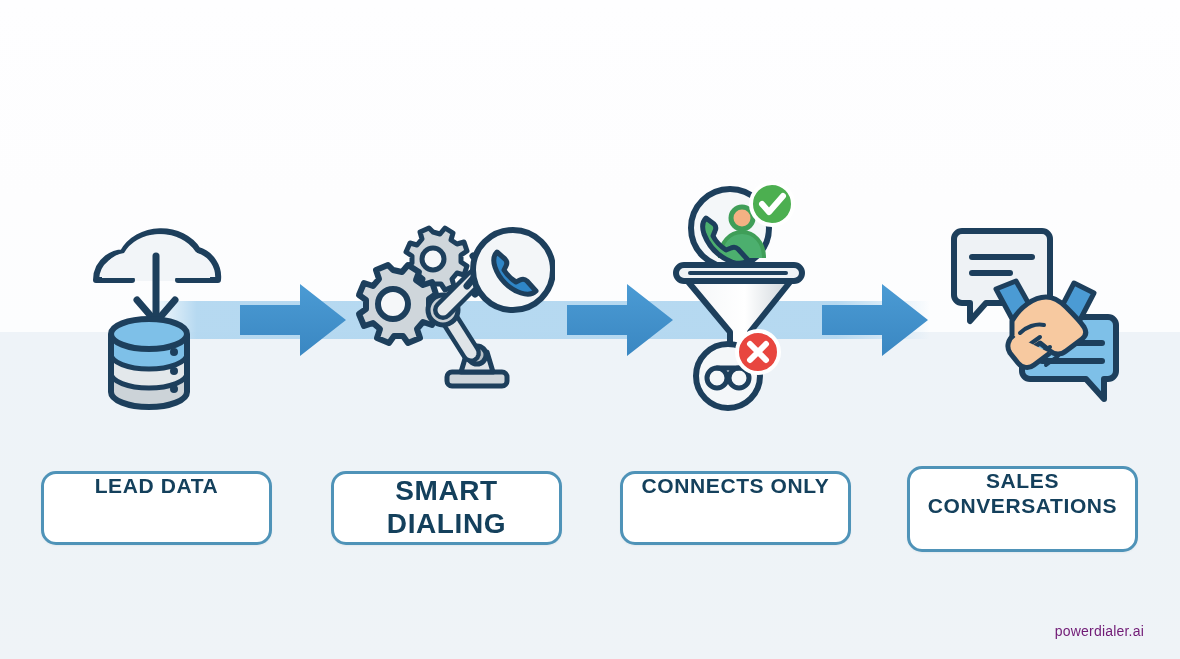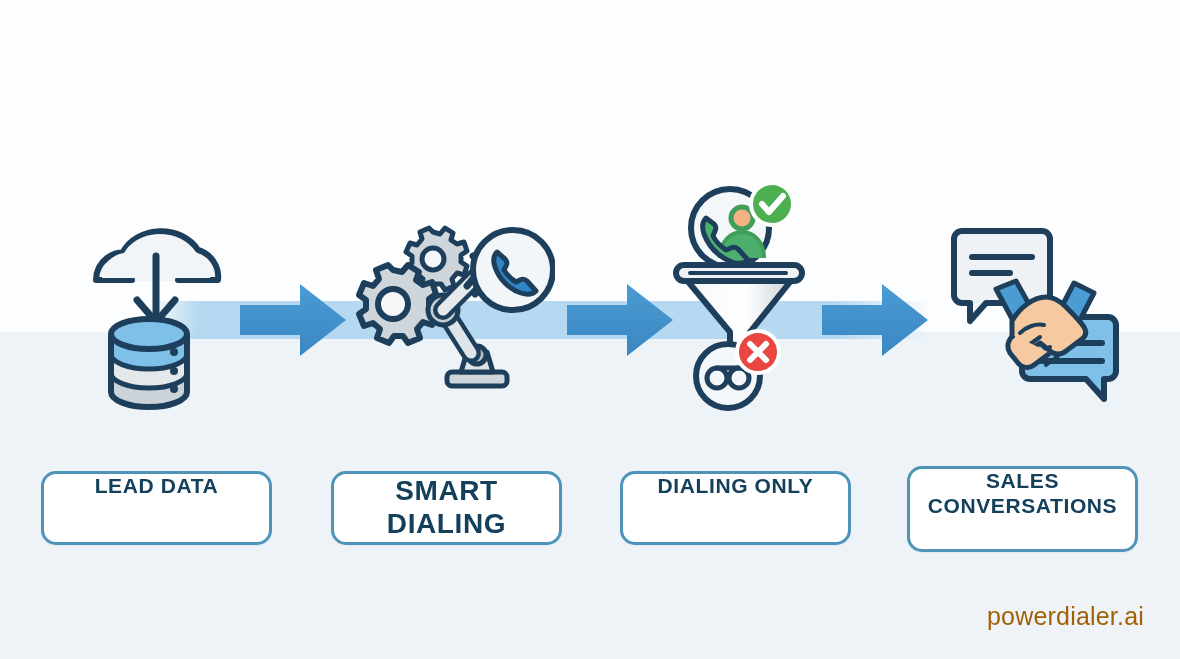--- a/index.html
+++ b/index.html
@@ -86,23 +86,23 @@
 
   .lb1 { left: 41px;  top: 430px; width: 231px; height: 74px; font-size: 21px; }
   .lb2 { left: 331px; top: 430px; width: 231px; height: 74px; font-size: 28px; }
   .lb3 { left: 620px; top: 430px; width: 231px; height: 74px; font-size: 21px; }
   .lb4 { left: 907px; top: 425px; width: 231px; height: 86px; font-size: 21px; }
 
   
   .watermark {
     position: absolute;
     right: 36px;
-    bottom: 28px;
-    font-size: 25px;
-    color: #a16207;
+    bottom: 20px;
+    font-size: 14px;
+    color: #701a75;
     letter-spacing: 0.2px;
   }
 </style>
 </head>
 <body>
 
 <div id="stage">
 
   <div class="bg-top"></div>
   <div class="bg-bottom"></div>
@@ -291,21 +291,21 @@
     </svg>
   </div>
 
   <div class="label-box lb1">
     <span class="txt">LEAD DATA</span>
   </div>
   <div class="label-box lb2">
     <span class="txt">SMART DIALING</span>
   </div>
   <div class="label-box lb3">
-    <span class="txt">DIALING ONLY</span>
+    <span class="txt">CONNECTS ONLY</span>
   </div>
   <div class="label-box lb4">
     <span class="txt">SALES
 CONVERSATIONS</span>
   </div>
 
   <div class="watermark">powerdialer.ai</div>
 
 </div>
 

